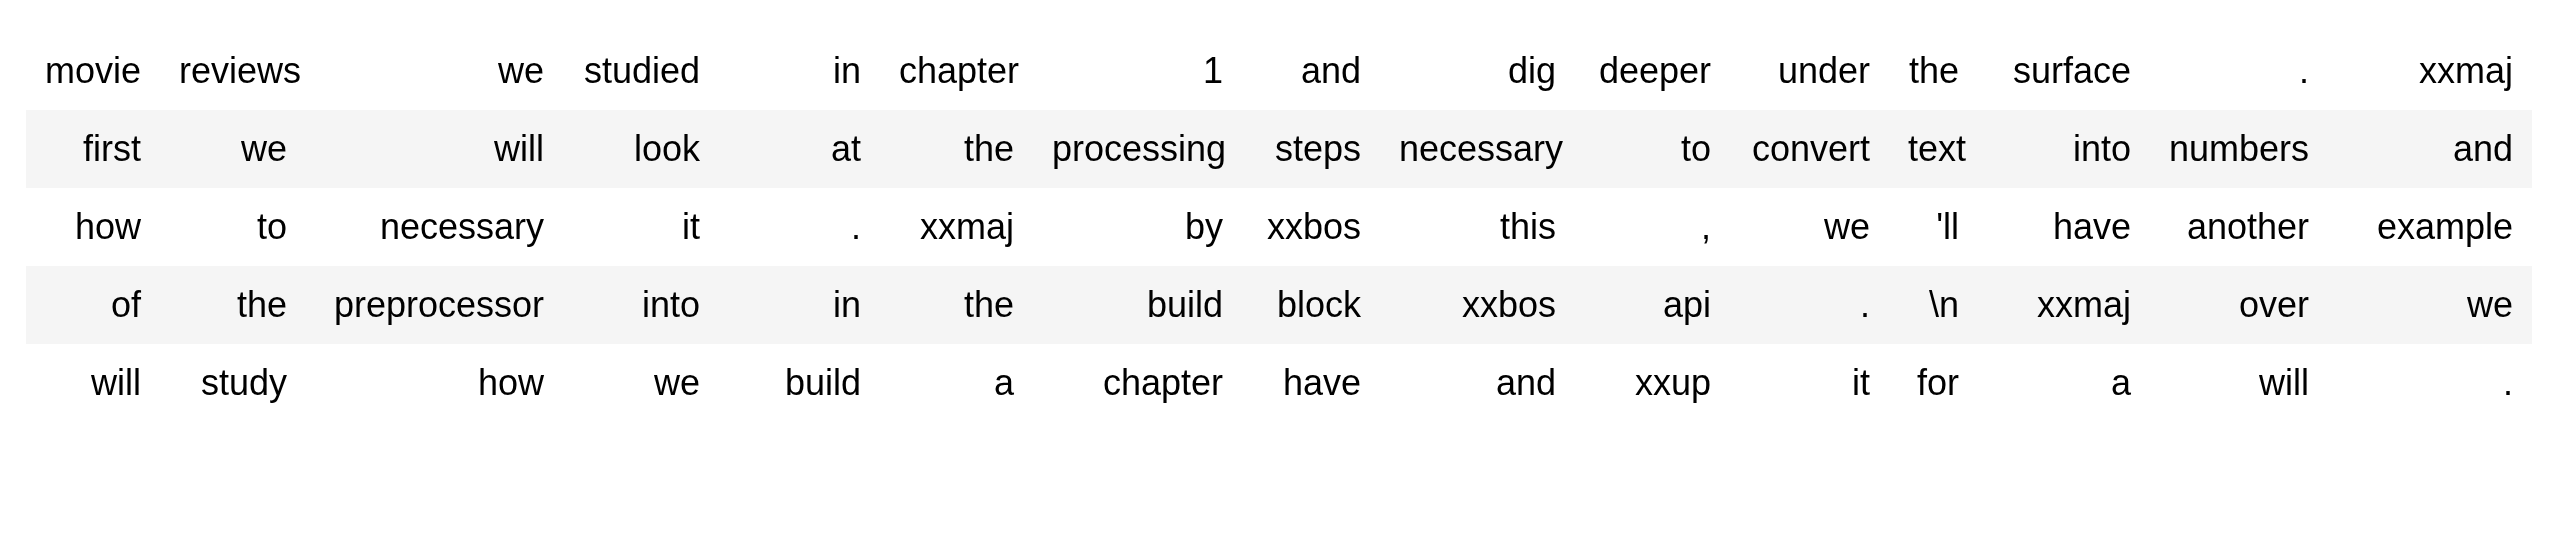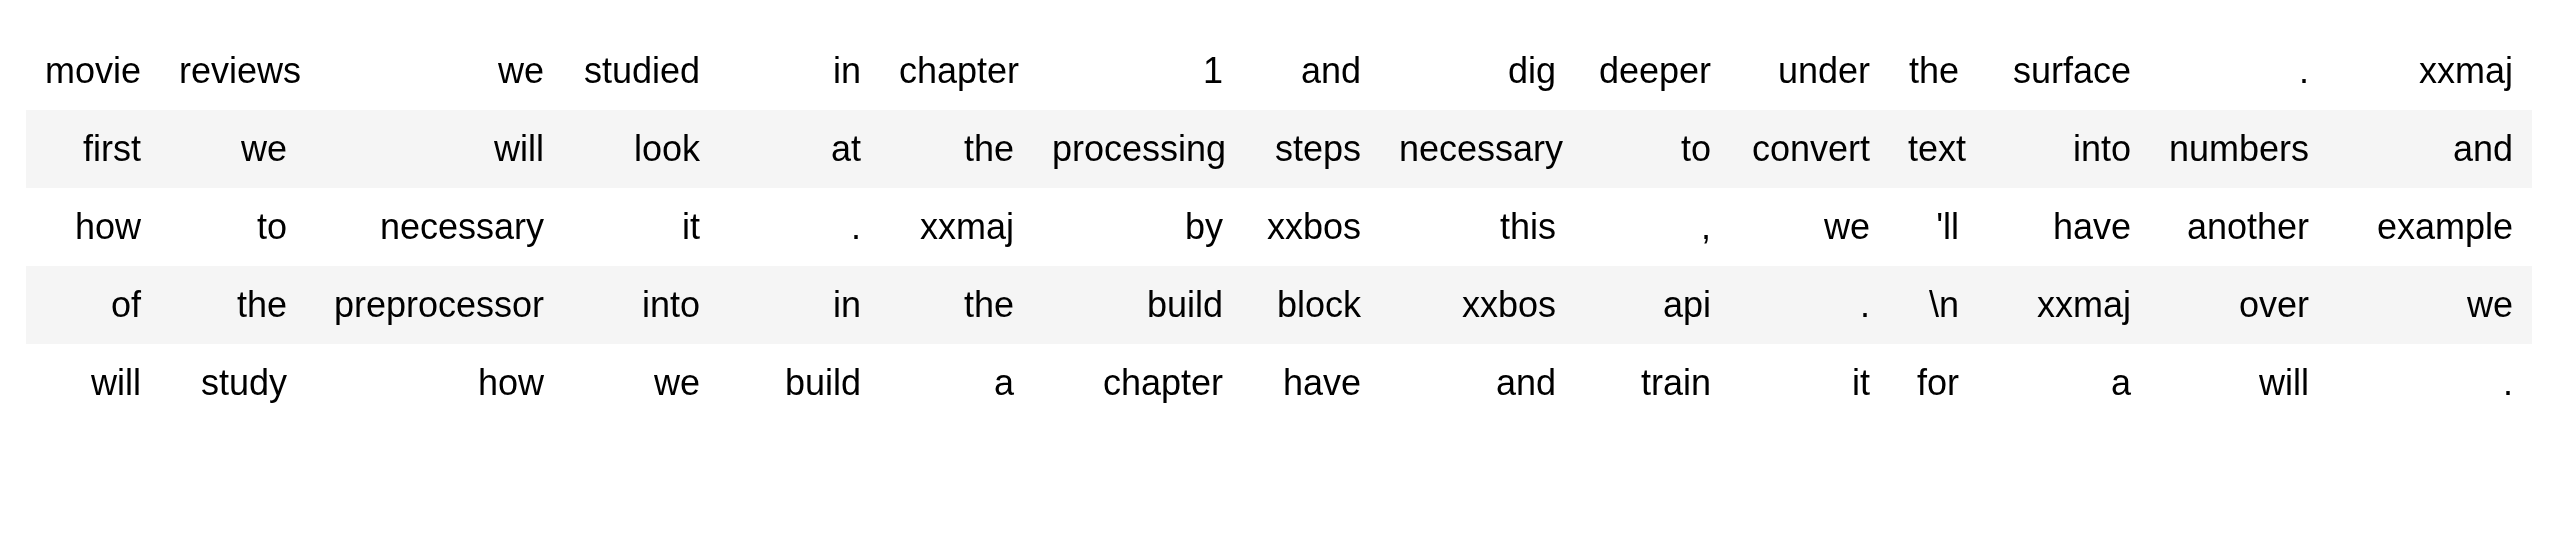--- a/index.html
+++ b/index.html
@@ -134,21 +134,21 @@
         <tr>
           <td>will</td>
           <td>study</td>
           <td>how</td>
           <td>we</td>
           <td>build</td>
           <td>a</td>
           <td>chapter</td>
           <td>have</td>
           <td>and</td>
-          <td>train</td>
+          <td>xxup</td>
           <td>it</td>
           <td>for</td>
           <td>a</td>
           <td>will</td>
           <td>.</td>
         </tr>
       </tbody>
   </table>
 </div>
 

